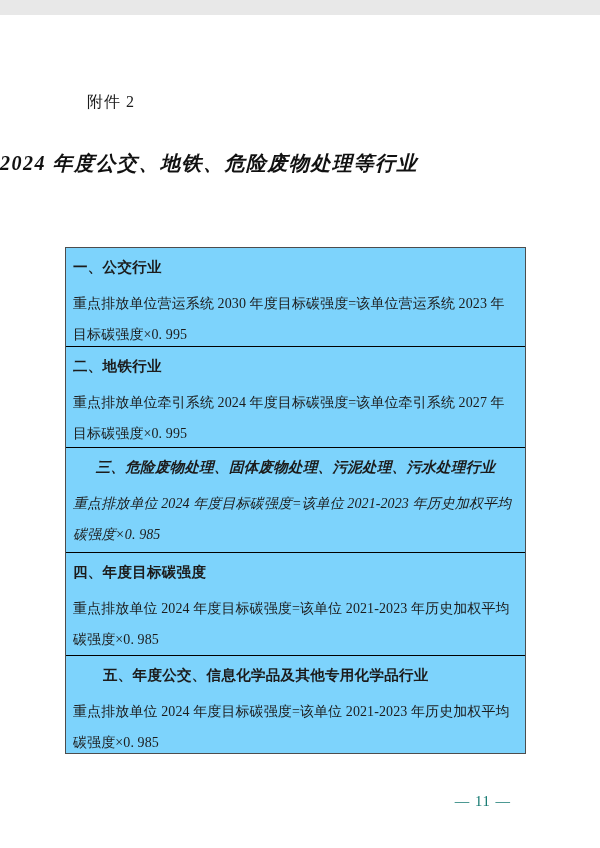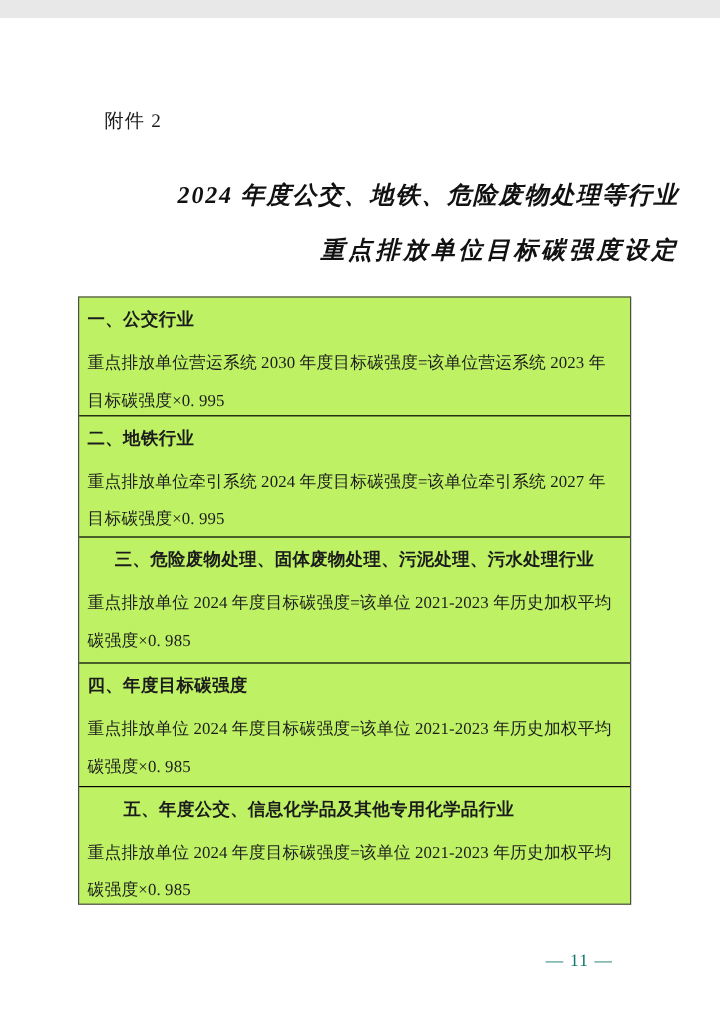--- a/index.html
+++ b/index.html
@@ -18,48 +18,48 @@
     left: 87px;
     top: 77px;
     font-size: 16px;
     line-height: 20px;
     letter-spacing: 1px;
   }
   .doc-title {
     position: absolute;
     left: 0;
     width: 566px;
-    text-align: right;
+    text-align: left;
     font-weight: 700;
     font-style: italic;
     font-size: 20px;
     line-height: 28px;
     color: #111;
   }
   .doc-title.line1 { top: 134px; letter-spacing: 1.5px; }
   .doc-title.line2 { top: 180px; letter-spacing: 3px; }
 
   .targets-table {
     position: absolute;
     left: 65px;
     top: 232px;
     width: 461px;
     border: 1px solid #4d4d4d;
     box-sizing: border-box;
-    background: #bef264;
+    background: #7dd3fc;
   }
   .trow {
     box-sizing: border-box;
     padding: 9px 7px 0 7px;
     overflow: hidden;
   }
   .trow + .trow { border-top: 1px solid #000000; }
   .trow.r1 { height: 98px; }
   .trow.r2 { height: 101px; }
-  .trow.r3 { height: 105px; }
+  .trow.r3 { height: 105px; font-style: italic; }
   .trow.r4 { height: 103px; }
   .trow.r5 { height: 98px; }
   .sec-title {
     font-family: "Liberation Sans", "DejaVu Sans", sans-serif;
     font-weight: 700;
     font-size: 14.5px;
     line-height: 20px;
     letter-spacing: 0.3px;
     white-space: nowrap;
   }
@@ -84,21 +84,20 @@
 </style>
 </head>
 <body>
 
 <div class="page">
 
   <div class="attachment-label">附件 2</div>
 
   <div class="doc-title line1">2024 年度公交、地铁、危险废物处理等行业</div>
 
-  <div class="doc-title line2">重点排放单位目标碳强度设定</div>
 
   <div class="targets-table">
 
     <div class="trow r1">
       <div class="sec-title">一、公交行业</div>
       <div class="sec-body">重点排放单位营运系统 2030 年度目标碳强度=该单位营运系统 2023 年目标碳强度×0. 995</div>
     </div>
 
     <div class="trow r2">
       <div class="sec-title">二、地铁行业</div>

